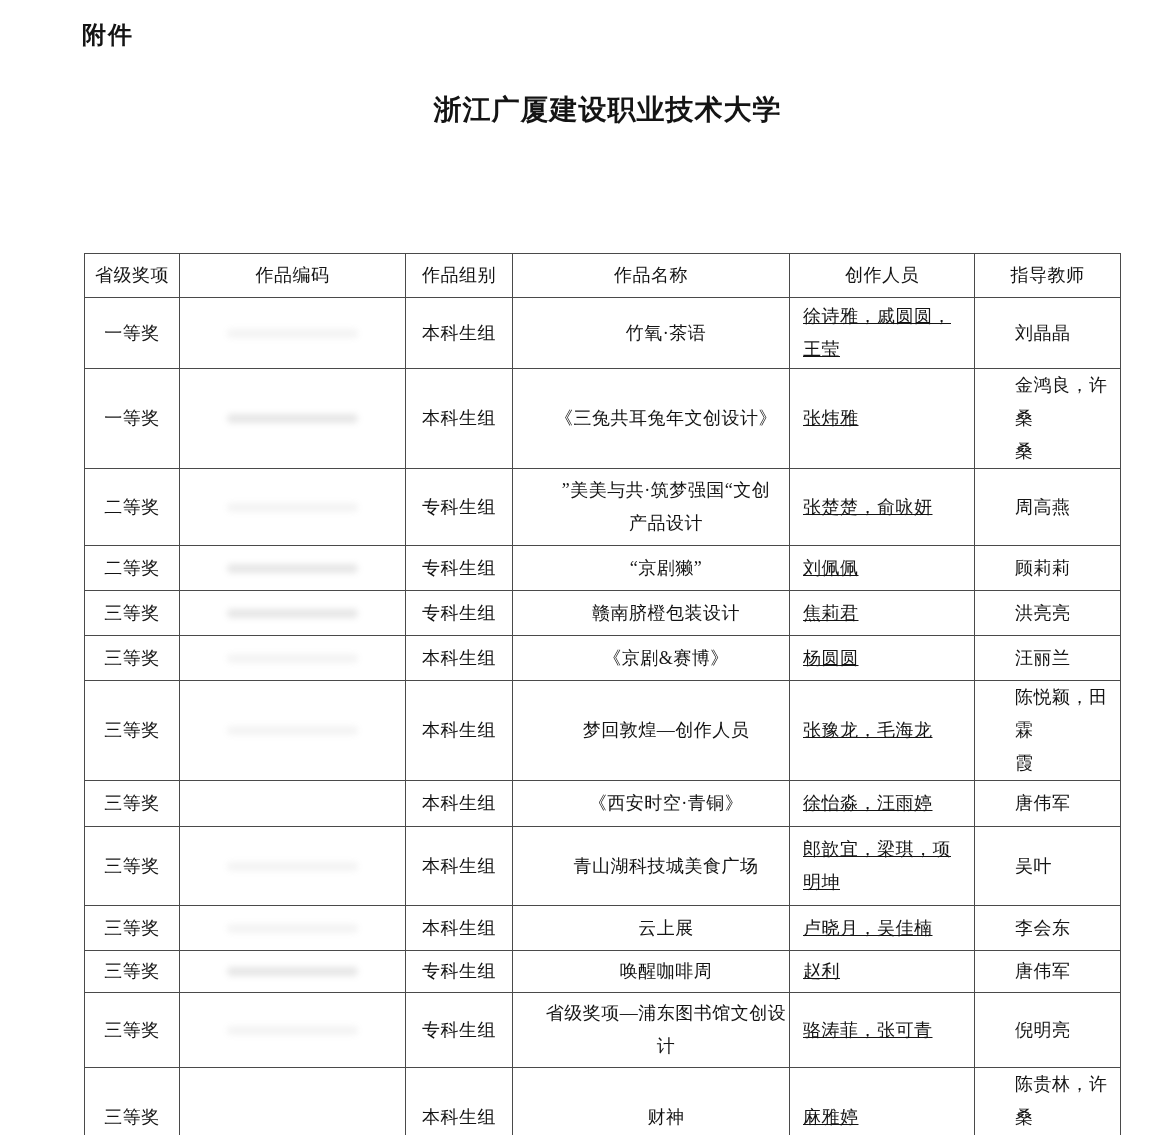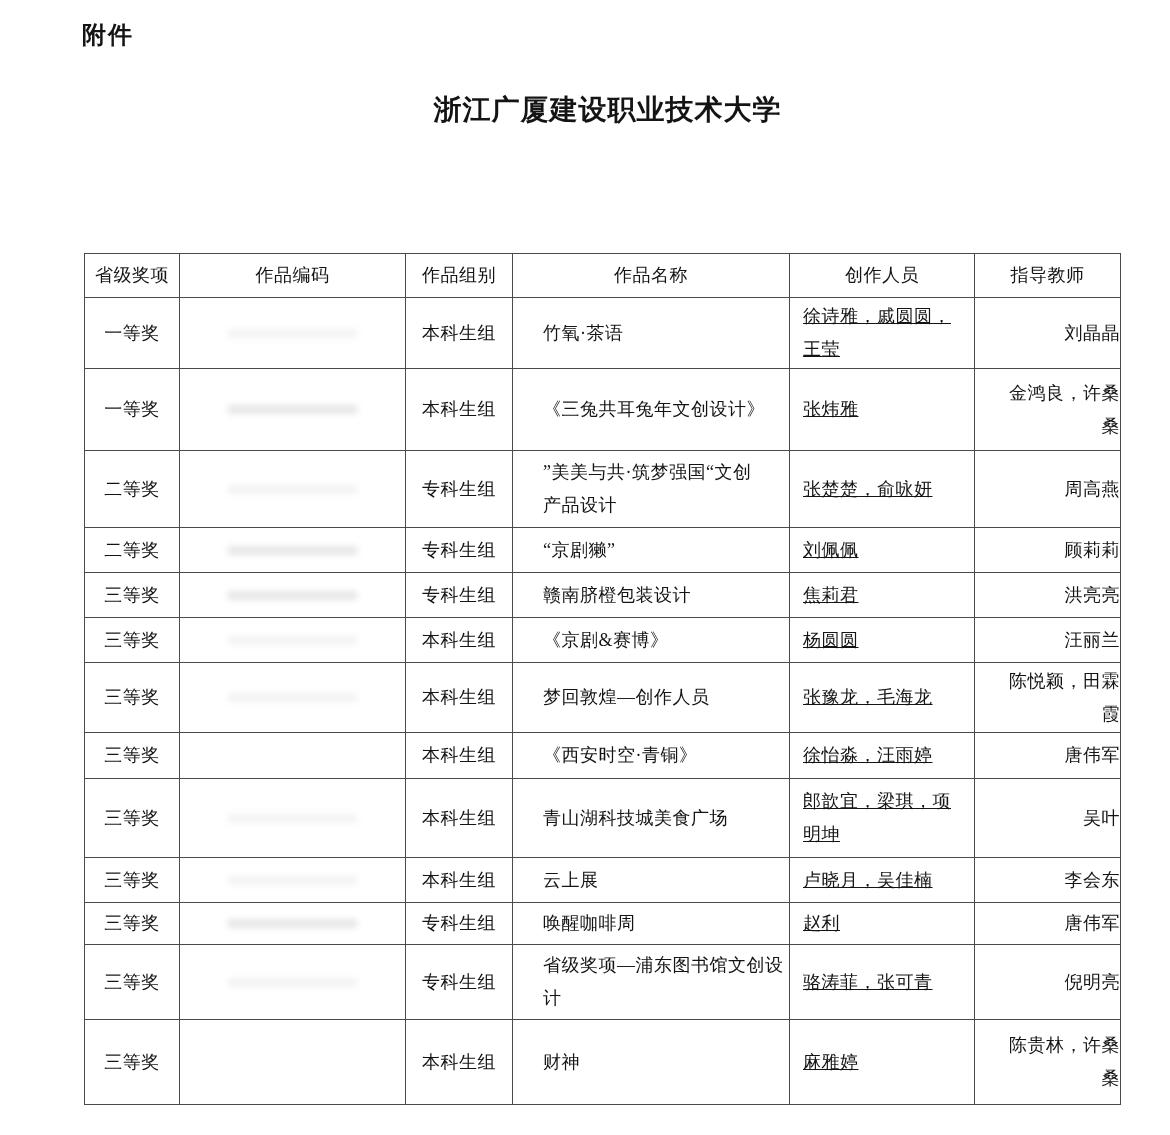--- a/index.html
+++ b/index.html
@@ -24,23 +24,23 @@
     border-collapse:collapse;table-layout:fixed;
   }
   .awards th,.awards td{
     border:1px solid #4a4a4a;
     font-size:18px;font-weight:normal;
     vertical-align:middle;line-height:33px;
     padding:0;overflow:hidden;letter-spacing:0.5px;
   }
   .awards th{height:43px;text-align:center;}
   td.c-award,td.c-code,td.c-group{text-align:center;margin-left:39px;}
-  td.c-work{text-align:left;padding-left:30px;white-space:pre-line;}
+  td.c-work{text-align:center;padding-left:30px;white-space:pre-line;}
   td.c-creators{text-align:left;padding-left:13px;white-space:pre-line;text-decoration:underline;}
-  td.c-teachers{text-align:right;padding-left:22px;white-space:pre-line;}
+  td.c-teachers{text-align:left;padding-left:40px;white-space:pre-line;}
   .smudge{
     display:block;margin:0 auto;width:58%;height:9px;border-radius:5px;
     background:#8f8f8f;filter:blur(3px);
   }
   .sm-1{opacity:0.10;}
   .sm-2{opacity:0.22;}
 </style>
 </head>
 <body>
 

